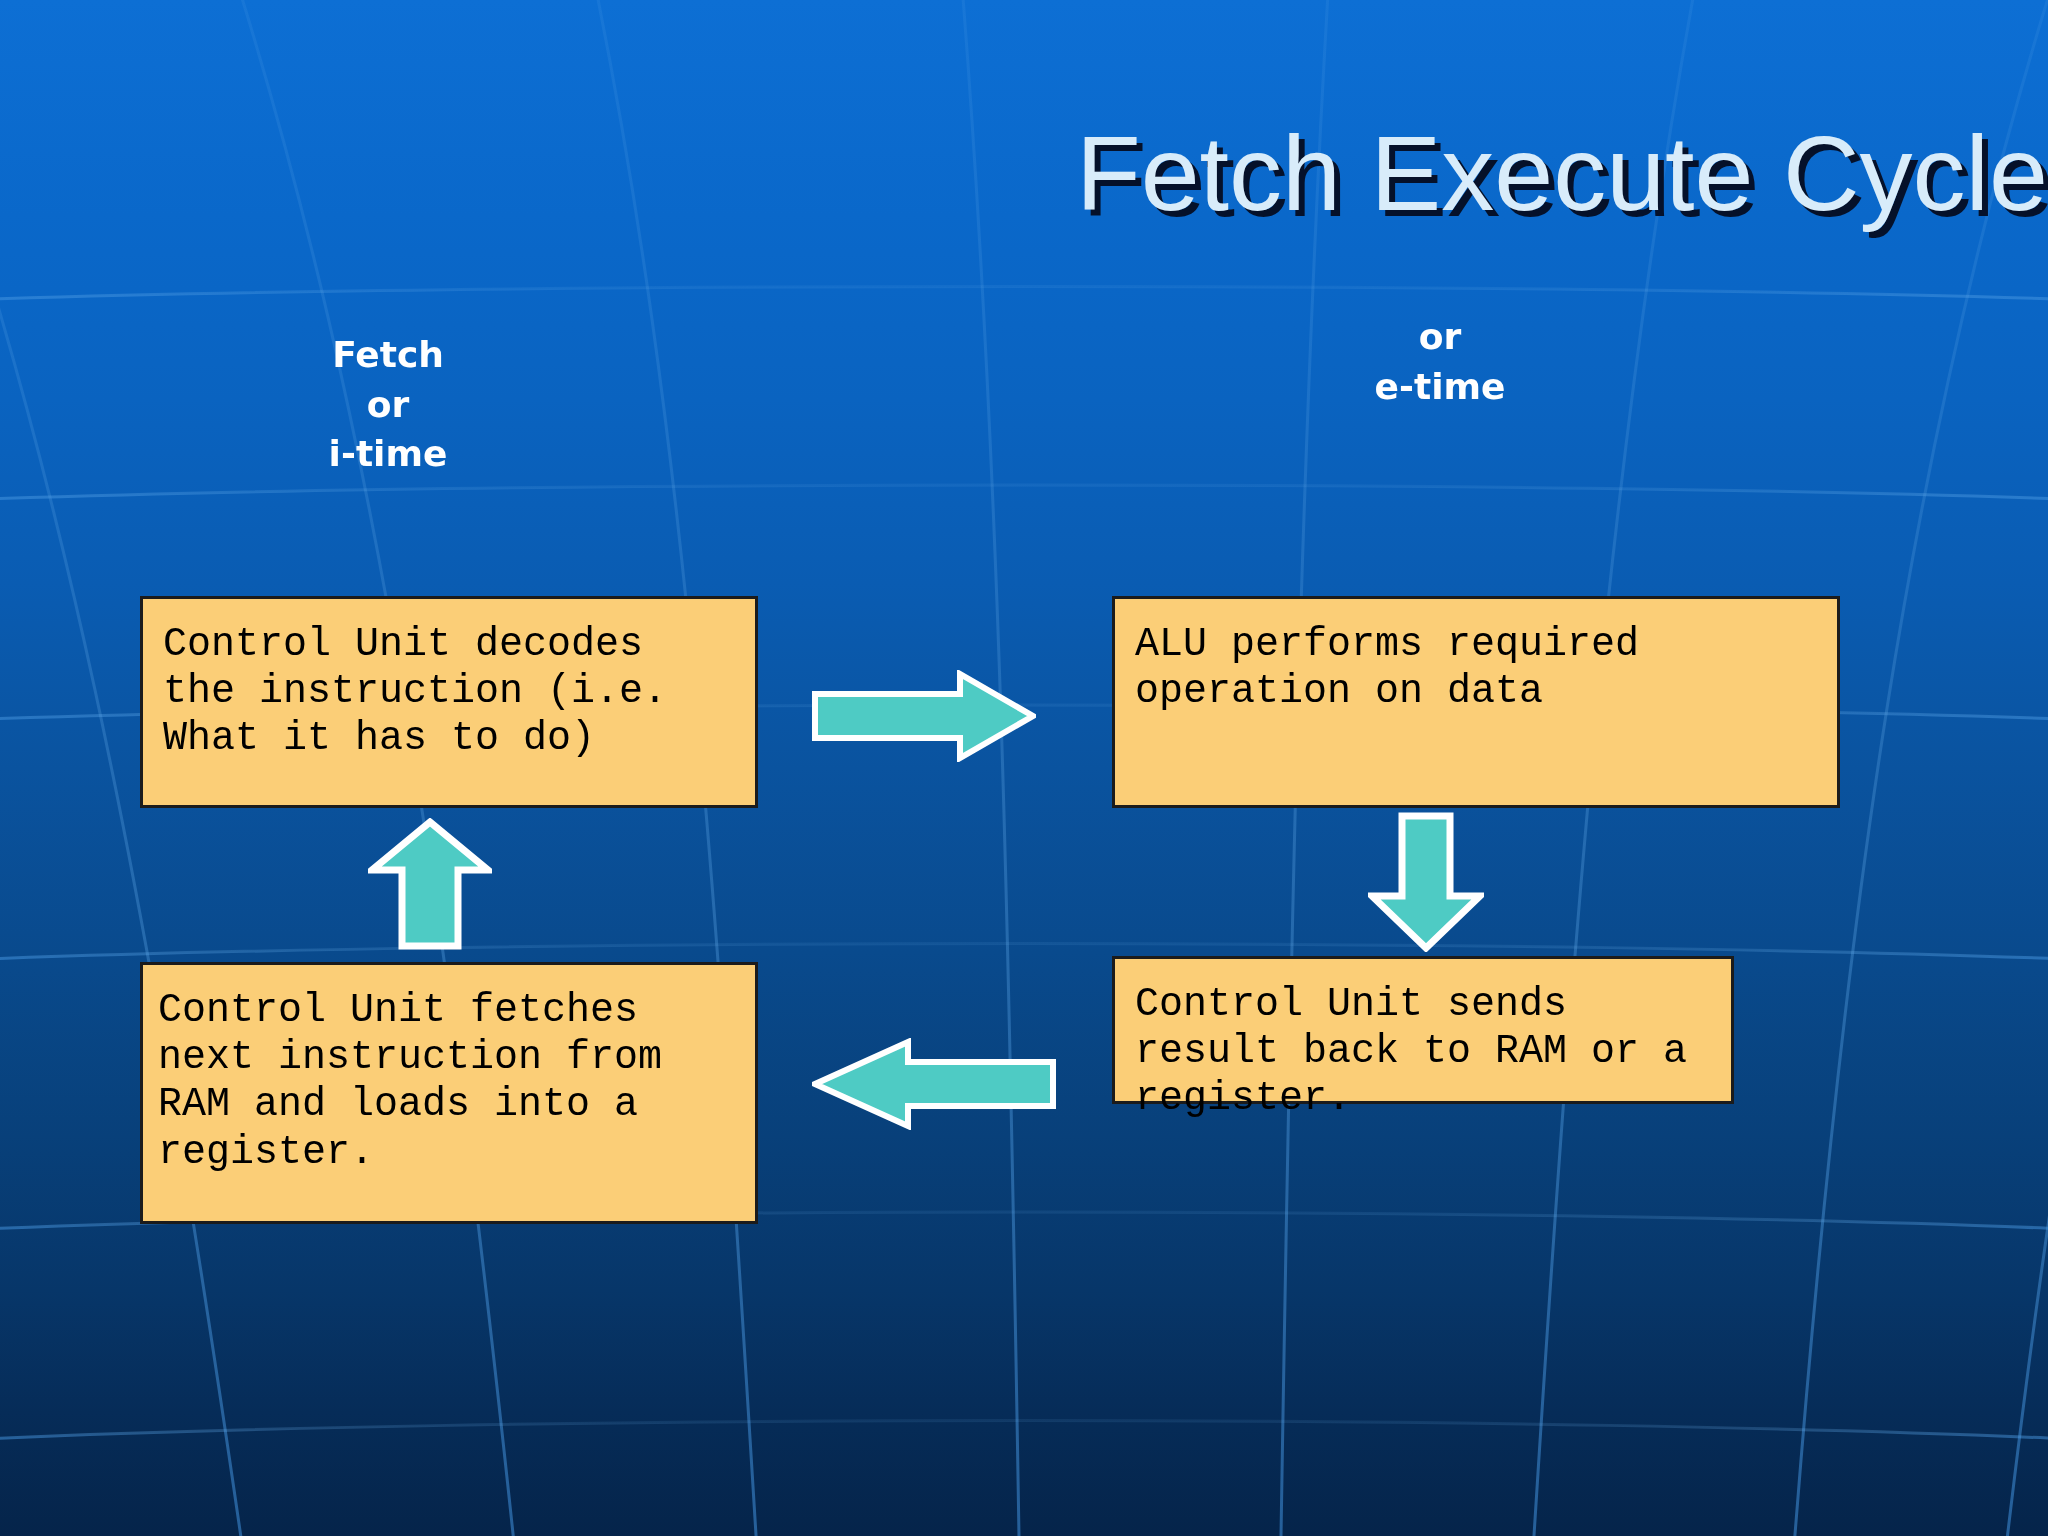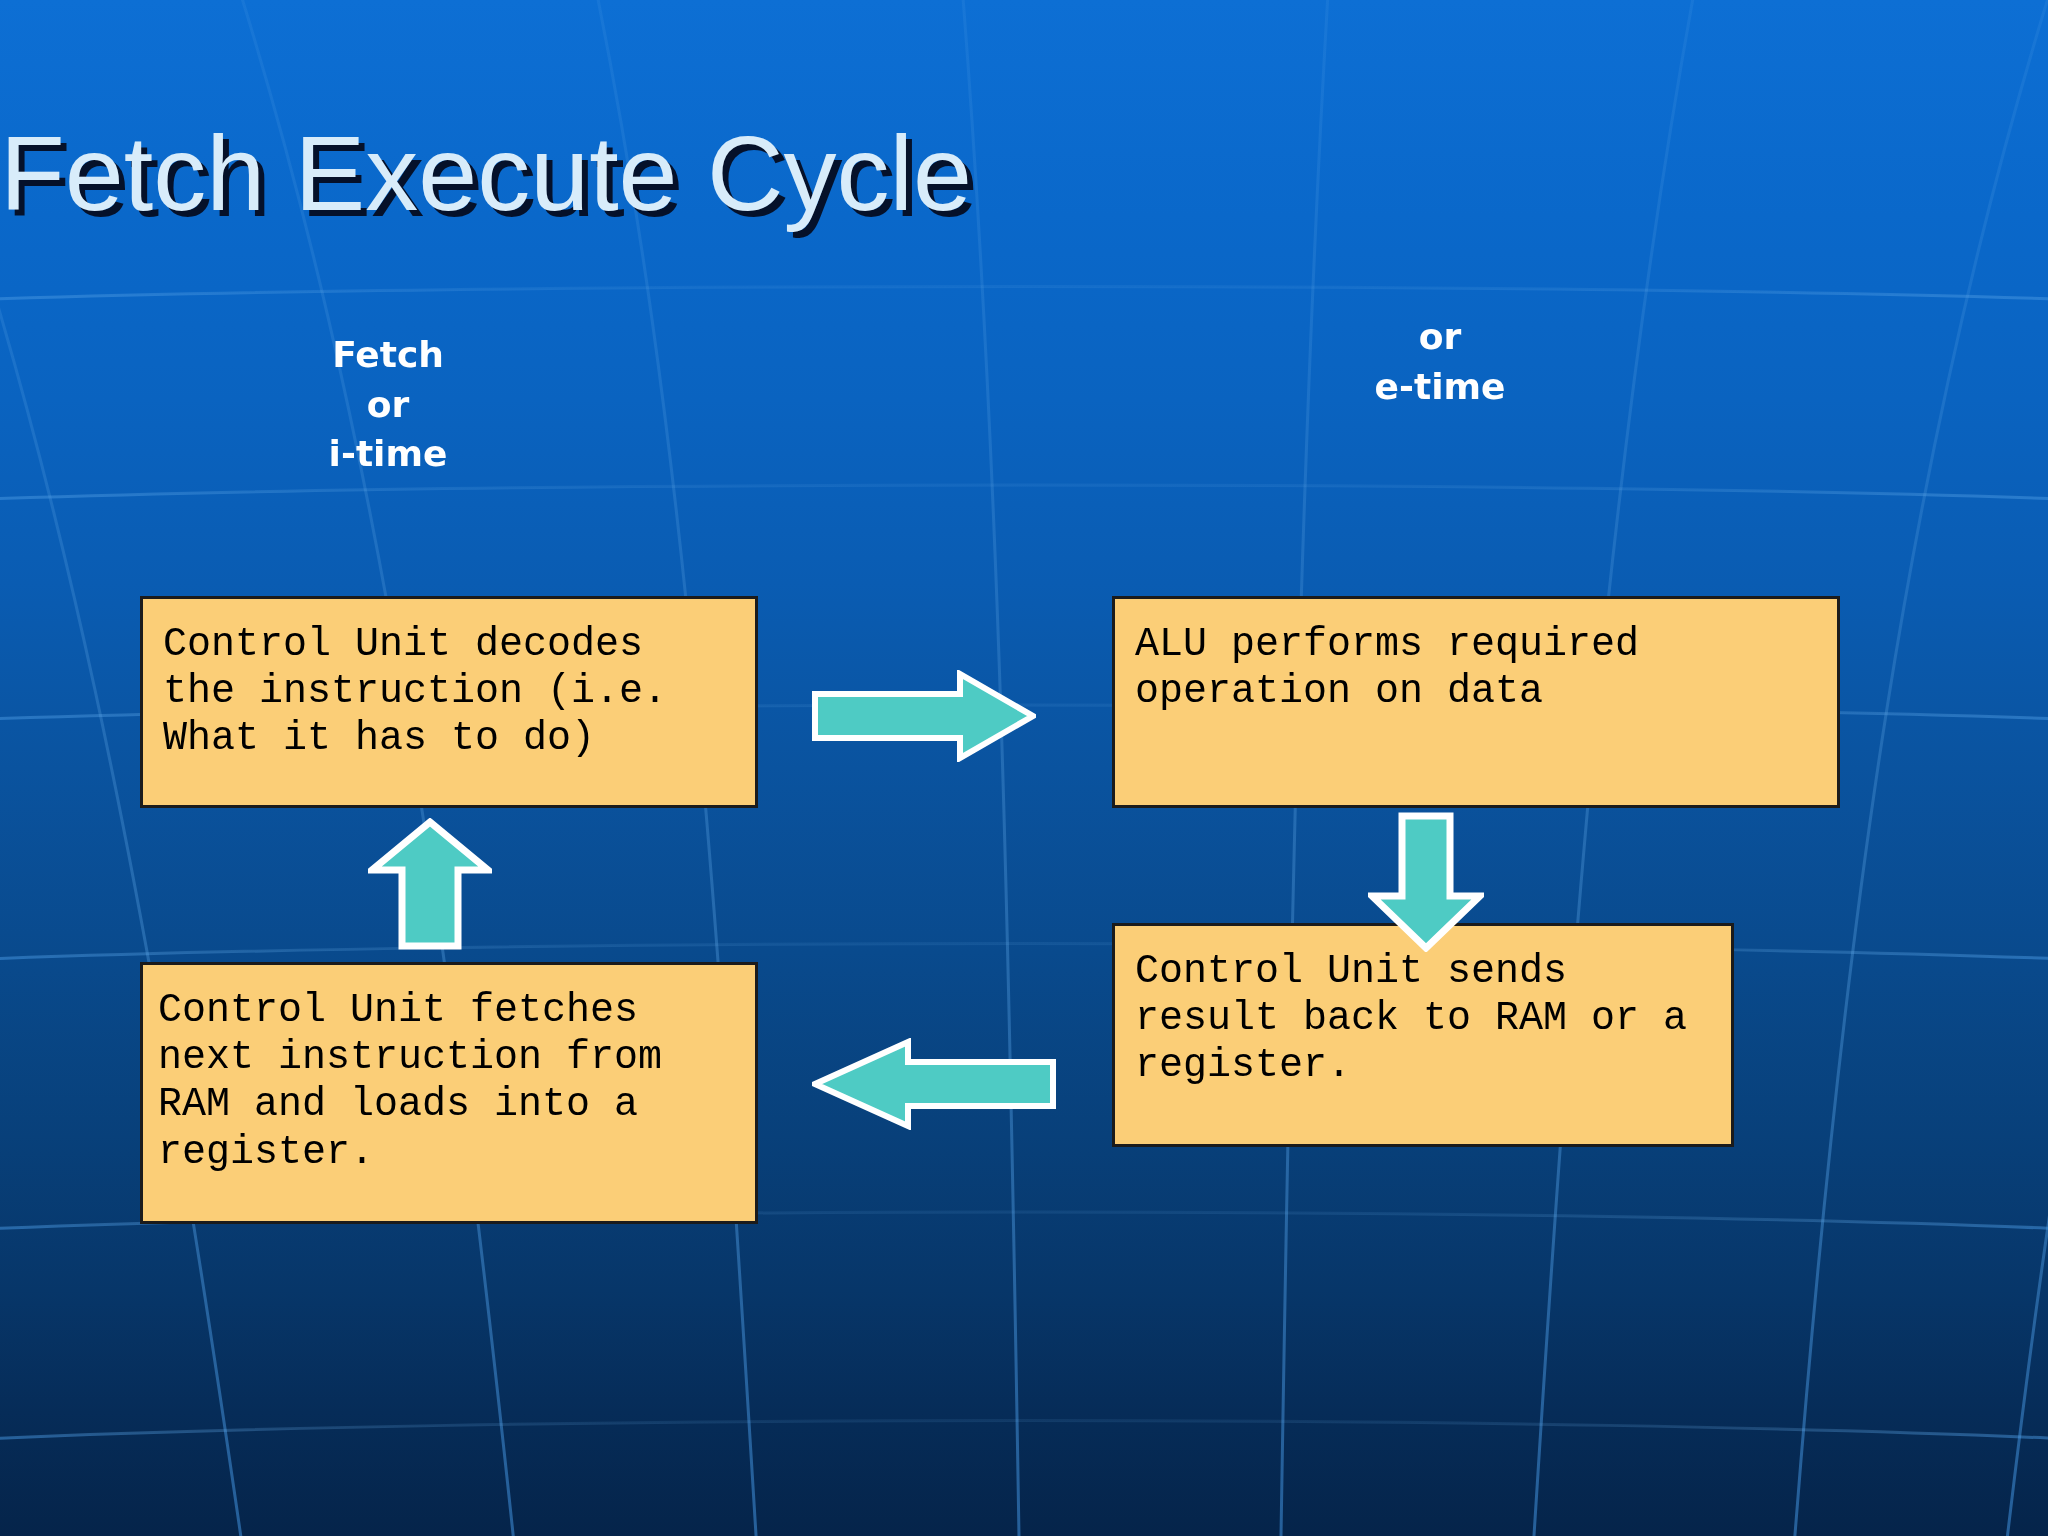--- a/index.html
+++ b/index.html
@@ -32,21 +32,21 @@
     inset: 0;
     pointer-events: none;
   }
 
   
   .title {
     position: absolute;
     left: 0;
     top: 118px;
     width: 2048px;
-    text-align: left;
+    text-align: right;
     font-family: "Liberation Sans", sans-serif;
     font-size: 106px;
     font-weight: 400;
     line-height: 1.05;
     color: #d8ecfa;
     letter-spacing: 0px;
     text-shadow: 6px 6px 0 #05112a;
     white-space: nowrap;
   }
 
@@ -72,21 +72,21 @@
     box-sizing: border-box;
     font-family: Liberation Mono, monospace;
     font-size: 40px;
     line-height: 1.18;
     color: #000000;
     padding: 22px 18px 18px 20px;
   }
   #box-decode   { left: 140px;  top: 596px;  width: 618px;  height: 212px; }
   #box-alu      { left: 1112px; top: 596px;  width: 728px;  height: 212px; }
   #box-fetch    { left: 140px;  top: 962px;  width: 618px;  height: 262px; padding-left: 15px; }
-  #box-send     { left: 1112px; top: 923px;  width: 622px;  height: 224px; }
+  #box-send     { left: 1112px; top: 956px;  width: 622px;  height: 148px; }
 
   
   .arrow { position: absolute; }
   #arrow-right { left: 812px;  top: 670px;  width: 224px; height: 92px; }
   #arrow-left  { left: 812px;  top: 1038px; width: 244px; height: 92px; }
   #arrow-up    { left: 368px;  top: 818px;  width: 124px; height: 132px; }
   #arrow-down  { left: 1368px; top: 812px;  width: 116px; height: 140px; }
 </style>
 </head>
 <body>

